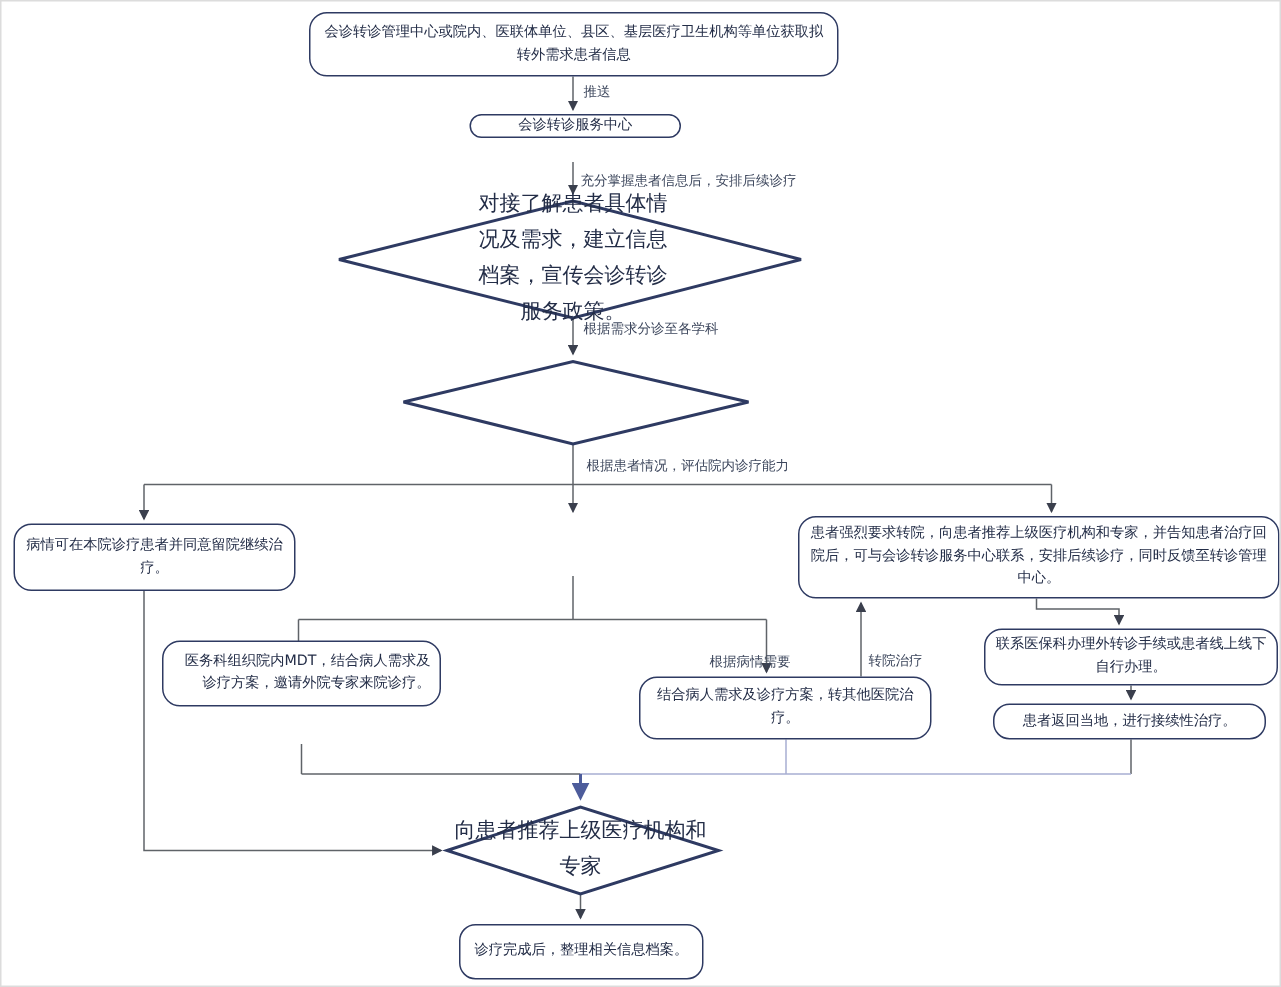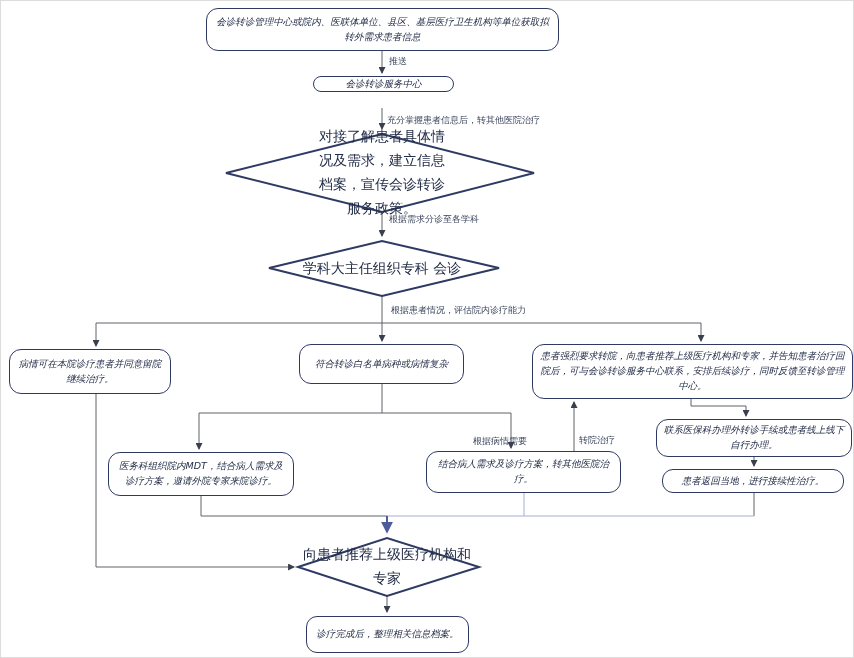--- a/index.html
+++ b/index.html
@@ -5,21 +5,21 @@
   html,body{margin:0;padding:0;background:#fff;}
   .canvas{
     position:relative;width:854px;height:658px;background:#ffffff;
     border:1px solid #dcdcdc;box-sizing:border-box;overflow:hidden;
     font-family:"DejaVu Sans","Liberation Sans",sans-serif;
   }
   svg.layer{position:absolute;left:0;top:0;width:854px;height:658px;}
   .node{
     position:absolute;border:1.4px solid #2e3a62;border-radius:12px;background:#fff;
     display:flex;align-items:center;justify-content:center;text-align:center;
-    font-size:9.5px;color:#232d47;line-height:1.55;padding:2px 6px;box-sizing:border-box;font-style:italic;
+    font-size:9.5px;color:#232d47;line-height:1.55;padding:2px 6px;box-sizing:border-box;
   }
   .node.pill{border-radius:15px;border-width:1.6px;}
   .dtext{
     position:absolute;display:flex;align-items:center;justify-content:center;text-align:center;
     font-size:14px;color:#232d47;line-height:1.7;
   }
   .elabel{
     position:absolute;font-size:9px;color:#3c465c;white-space:nowrap;background:transparent;
   }
 </style>
@@ -71,42 +71,40 @@
 
     <polygon points="225,172 381,133 533,172 381,211" fill="#ffffff" stroke="#2e3a62" stroke-width="2"></polygon>
     <polygon points="268,267 381,240 498,267 381,295" fill="#ffffff" stroke="#2e3a62" stroke-width="2"></polygon>
     <polygon points="297,566 386,537 478,566 386,595" fill="#ffffff" stroke="#2e3a62" stroke-width="2"></polygon>
   </svg>
 
   <div class="node" style="left:205px;top:7px;width:353px;height:43px;">会诊转诊管理中心或院内、医联体单位、县区、基层医疗卫生机构等单位获取拟转外需求患者信息</div>
 
   <div class="node pill" style="left:312px;top:75px;width:141px;height:16px;">会诊转诊服务中心</div>
 
-  <div class="node" style="left:8px;top:348px;width:162px;height:45px;">病情可在本院诊疗患者并同意留院继续治疗。</div>
+  <div class="node" style="left:8px;top:348px;width:188px;height:45px;">病情可在本院诊疗患者并同意留院继续治疗。</div>
 
-  <div class="node" style="left:298px;top:343px;width:165px;height:40px;">符合转诊白名单病种或病情复杂</div>
 
   <div class="node" style="left:531px;top:343px;width:321px;height:55px;">患者强烈要求转院，向患者推荐上级医疗机构和专家，并告知患者治疗回院后，可与会诊转诊服务中心联系，安排后续诊疗，同时反馈至转诊管理中心。</div>
 
-  <div class="node" style="left:107px;top:451px;width:186px;height:44px;">医务科组织院内MDT，结合病人需求及诊疗方案，邀请外院专家来院诊疗。</div>
+  <div class="node" style="left:107px;top:426px;width:186px;height:44px;text-align:right;">医务科组织院内MDT，结合病人需求及诊疗方案，邀请外院专家来院诊疗。</div>
 
   <div class="node" style="left:655px;top:418px;width:196px;height:38px;">联系医保科办理外转诊手续或患者线上线下自行办理。</div>
 
   <div class="node" style="left:425px;top:450px;width:195px;height:42px;">结合病人需求及诊疗方案，转其他医院治疗。</div>
 
   <div class="node" style="left:661px;top:468px;width:182px;height:24px;border-radius:11px;">患者返回当地，进行接续性治疗。</div>
 
   <div class="node" style="left:305px;top:615px;width:163px;height:37px;border-radius:11px;">诊疗完成后，整理相关信息档案。</div>
 
   <div class="dtext" style="left:313px;top:133px;width:136px;height:78px;">对接了解患者具体情况及需求，建立信息档案，宣传会诊转诊服务政策。</div>
 
-  <div class="dtext" style="left:286px;top:240px;width:190px;height:55px;">学科大主任组织专科 会诊</div>
 
   <div class="dtext" style="left:302px;top:537px;width:168px;height:58px;">向患者推荐上级医疗机构和专家</div>
 
   <div class="elabel" style="left:388px;top:54px;">推送</div>
-  <div class="elabel" style="left:386px;top:113px;">充分掌握患者信息后，转其他医院治疗</div>
+  <div class="elabel" style="left:386px;top:113px;">充分掌握患者信息后，安排后续诊疗</div>
   <div class="elabel" style="left:388px;top:212px;">根据需求分诊至各学科</div>
   <div class="elabel" style="left:390px;top:303px;">根据患者情况，评估院内诊疗能力</div>
   <div class="elabel" style="left:472px;top:434px;font-family:Liberation Serif, serif;">根据病情需要</div>
   <div class="elabel" style="left:578px;top:433px;">转院治疗</div>
 
 </div>
 
 </body></html>

